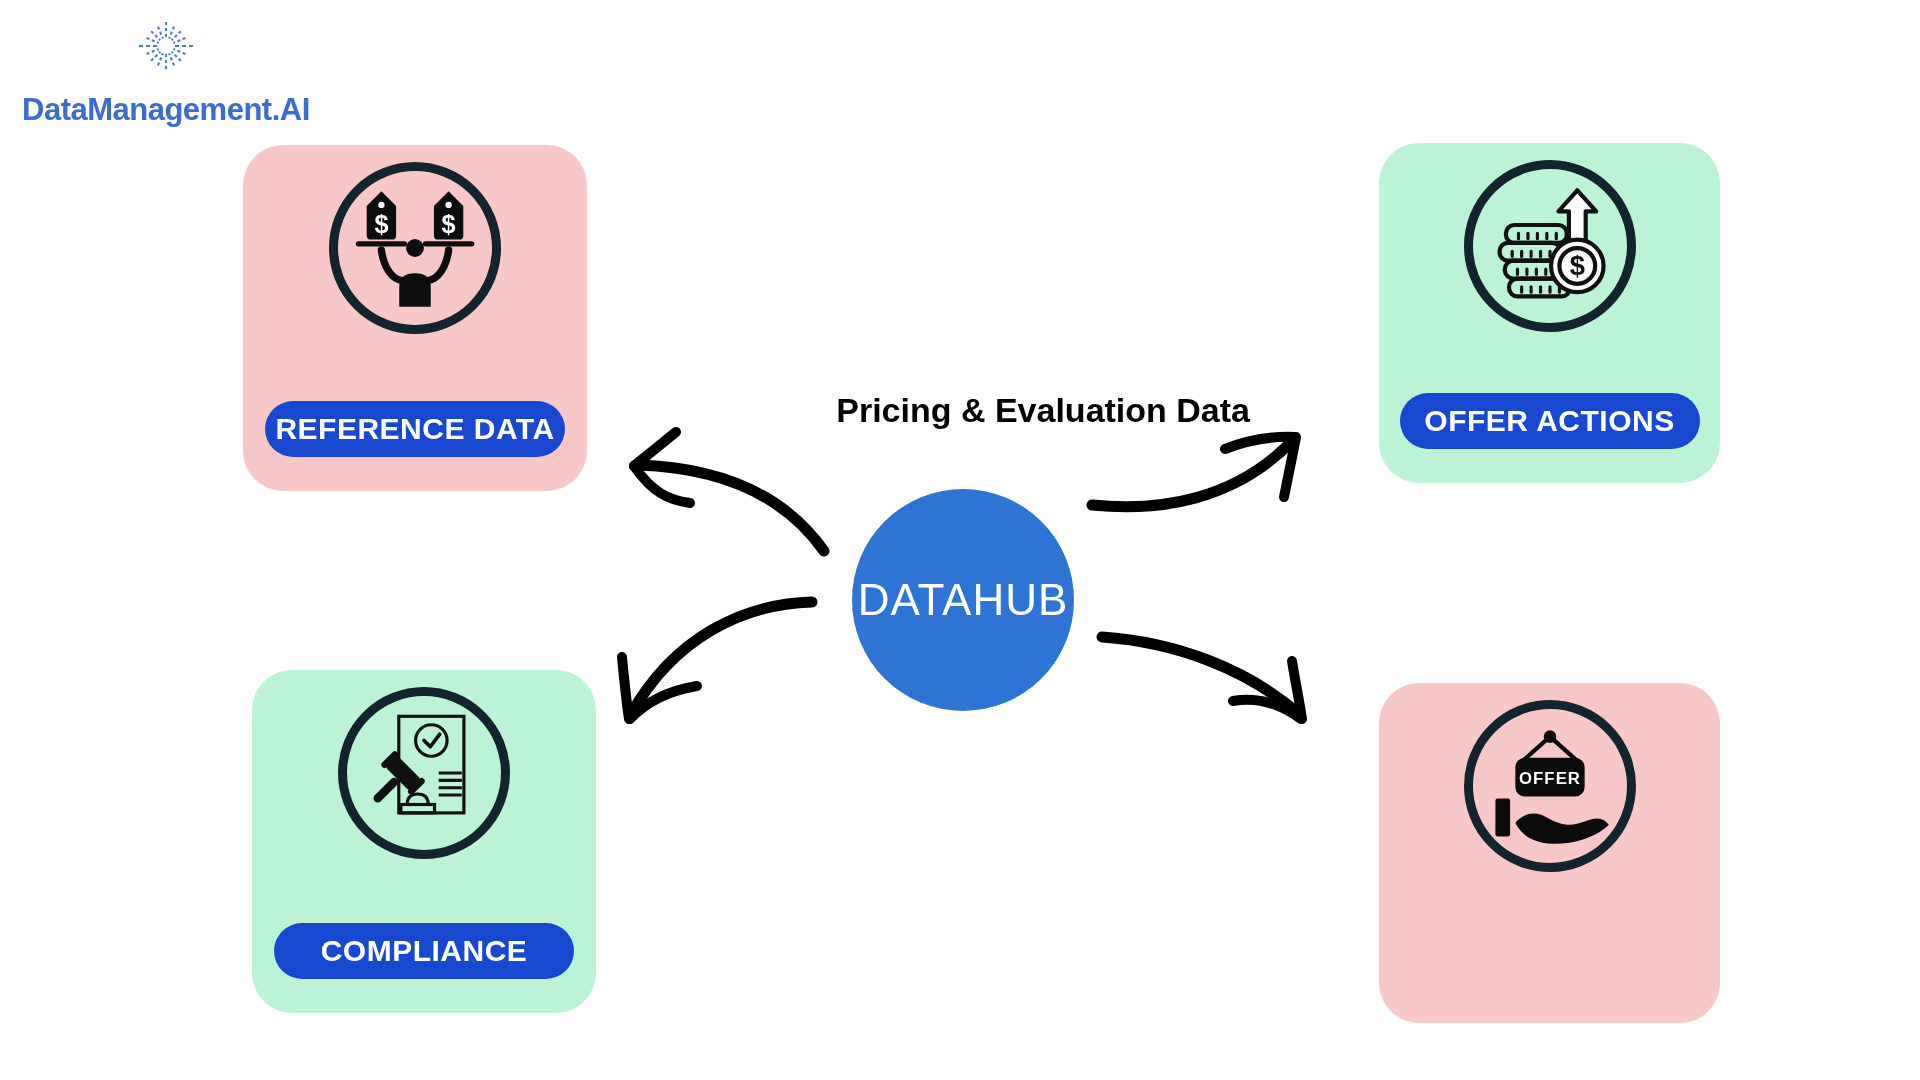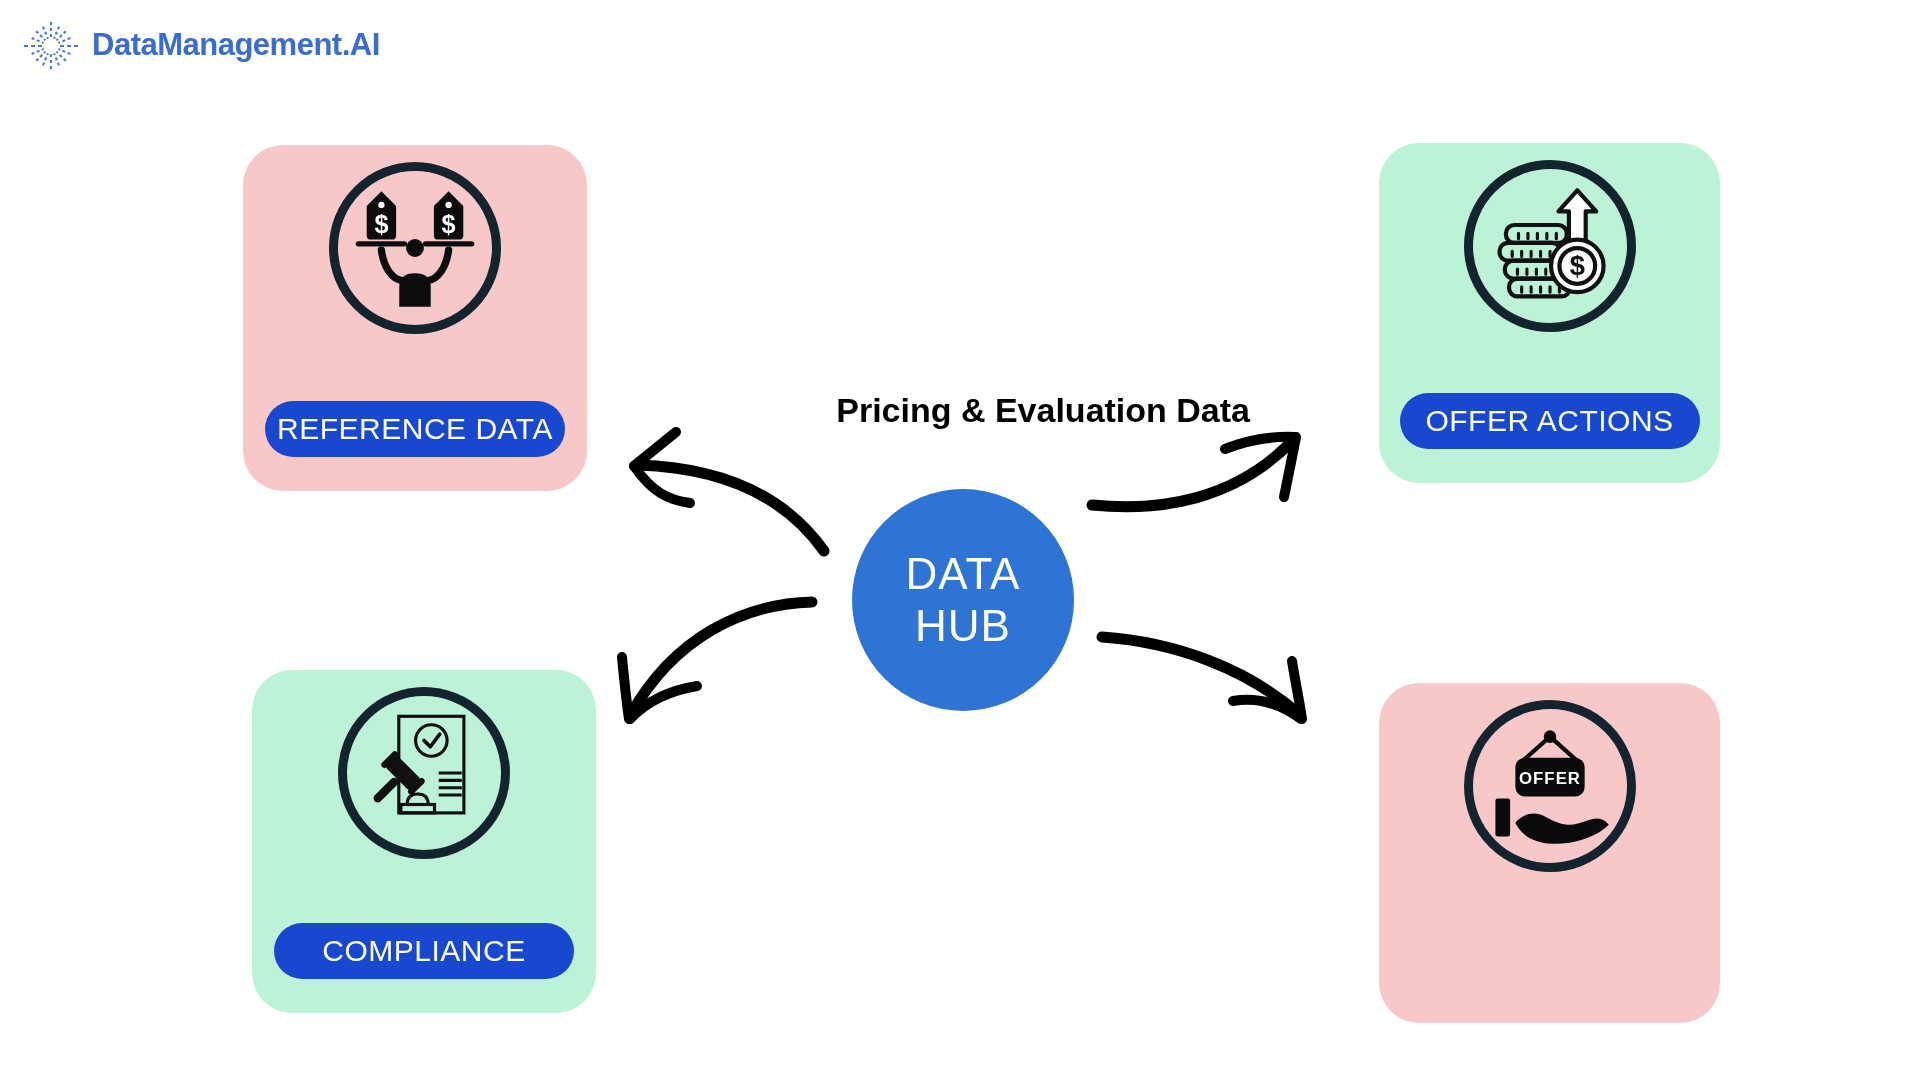--- a/index.html
+++ b/index.html
@@ -10,51 +10,51 @@
     --ring:#14242f;
     --logo-blue:#3b6cd1;
     --ink:#000000;
   }
   *{margin:0;padding:0;box-sizing:border-box;}
   html,body{width:1920px;height:1080px;background:#ffffff;overflow:hidden;}
   body{font-family:"Liberation Sans", sans-serif;position:relative;}
   .canvas{position:absolute;left:0;top:0;width:1920px;height:1080px;background:#ffffff;}
 
   
-  .logo{position:absolute;left:22px;top:16px;display:flex;align-items:center;gap:12px;}
+  .logo{position:absolute;left:22px;top:16px;display:flex;align-items:center;gap:18px;flex-direction:column;}
   .logo svg{display:block;}
   .logo-text{font-size:31px;font-weight:bold;color:var(--logo-blue);letter-spacing:-0.5px;}
 
   
   .title{position:absolute;left:700px;top:391px;width:550px;text-align:right;
          font-size:34px;font-weight:bold;color:var(--ink);letter-spacing:0;}
 
   
   .hub{position:absolute;left:852px;top:489px;width:222px;height:222px;border-radius:50%;
-       background:var(--hub);color:#ffffff;display:flex;flex-direction:column;
+       background:var(--hub);color:#ffffff;display:flex;flex-direction:row;
        align-items:center;justify-content:center;font-size:44px;line-height:52px;letter-spacing:1px;text-align:center;}
 
   
   .card{position:absolute;border-radius:40px;}
   .card.pink{background:var(--pink);}
   .card.mint{background:var(--mint);}
   .card-reference{left:243px;top:145px;width:344px;height:346px;}
   .card-corp{left:1379px;top:143px;width:341px;height:340px;}
   .card-compliance{left:243px;top:670px;width:344px;height:343px;margin-left:9px;}
   .card-counterparty{left:1379px;top:683px;width:341px;height:340px;}
 
   .ring{position:absolute;top:17px;left:50%;transform:translateX(-50%);
         width:172px;height:172px;border:9px solid var(--ring);border-radius:50%;
         display:flex;align-items:center;justify-content:center;background:transparent;}
   .ring svg{display:block;}
 
   .pill{position:absolute;bottom:34px;left:50%;transform:translateX(-50%);
         width:300px;height:56px;border-radius:28px;background:var(--pill);
         color:#ffffff;display:flex;align-items:center;justify-content:center;
-        font-size:30px;font-weight:normal;letter-spacing:0.5px;white-space:nowrap;}
+        font-size:30px;font-weight:bold;letter-spacing:0.5px;white-space:nowrap;}
 
   
   .arrows{position:absolute;left:0;top:0;width:1920px;height:1080px;pointer-events:none;}
 </style>
 </head>
 <body>
 
 <div class="canvas">
 
   <div class="logo">

